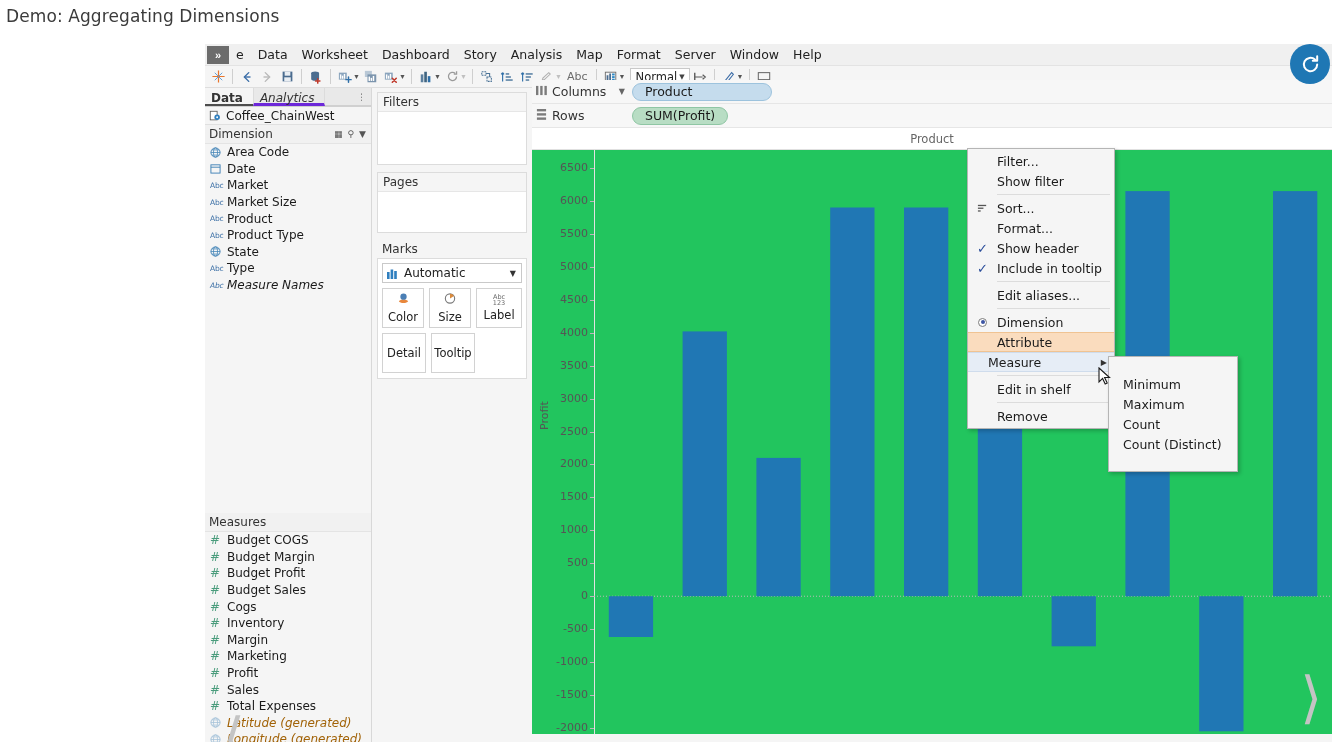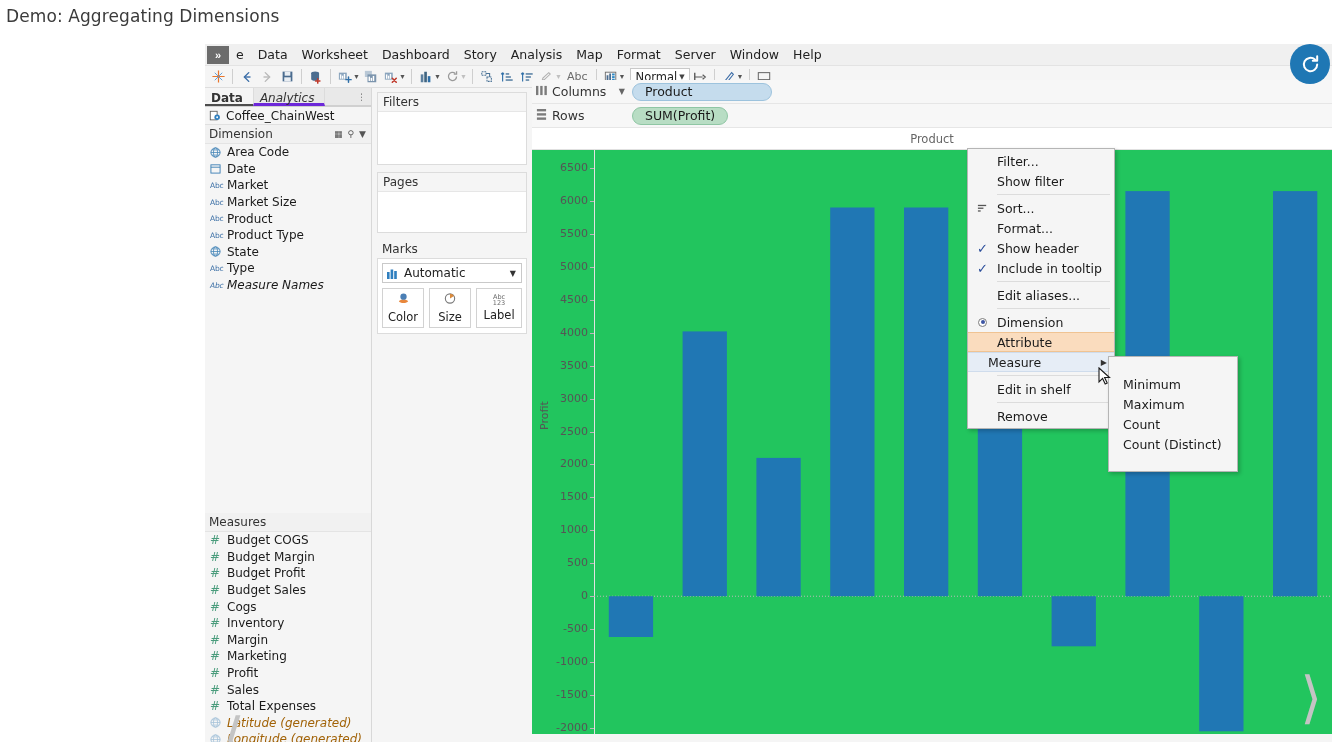--- a/index.html
+++ b/index.html
@@ -625,20 +625,28 @@
               <svg width="14" height="13" viewBox="0 0 14 14">
                   <circle cx="7" cy="7" r="5" fill="none" stroke="#7a7a7a" stroke-width="1.2"></circle>
                   <path d="M7 7l0-5A5 5 0 0 1 11.3 4.4z" fill="#d98a3c"></path>
                 </svg>
             </span>
             <span>Size</span>
           </div>
           <div class="mark-btn wide">
             <span style="font-size:6.5px;line-height:6px;color:#6a6a6a;text-align:center;">Abc<br>123</span>
             <span>Label</span>
+          </div>
+        </div>
+        <div class="mark-grid">
+          <div class="mark-btn">
+            <span>Detail</span>
+          </div>
+          <div class="mark-btn">
+            <span>Tooltip</span>
           </div>
         </div>
       </div>
     </div>
   </div>
 
   <div id="left-chevron">⟨</div>
 
   <div id="worksheet">
     <div class="shelf">

